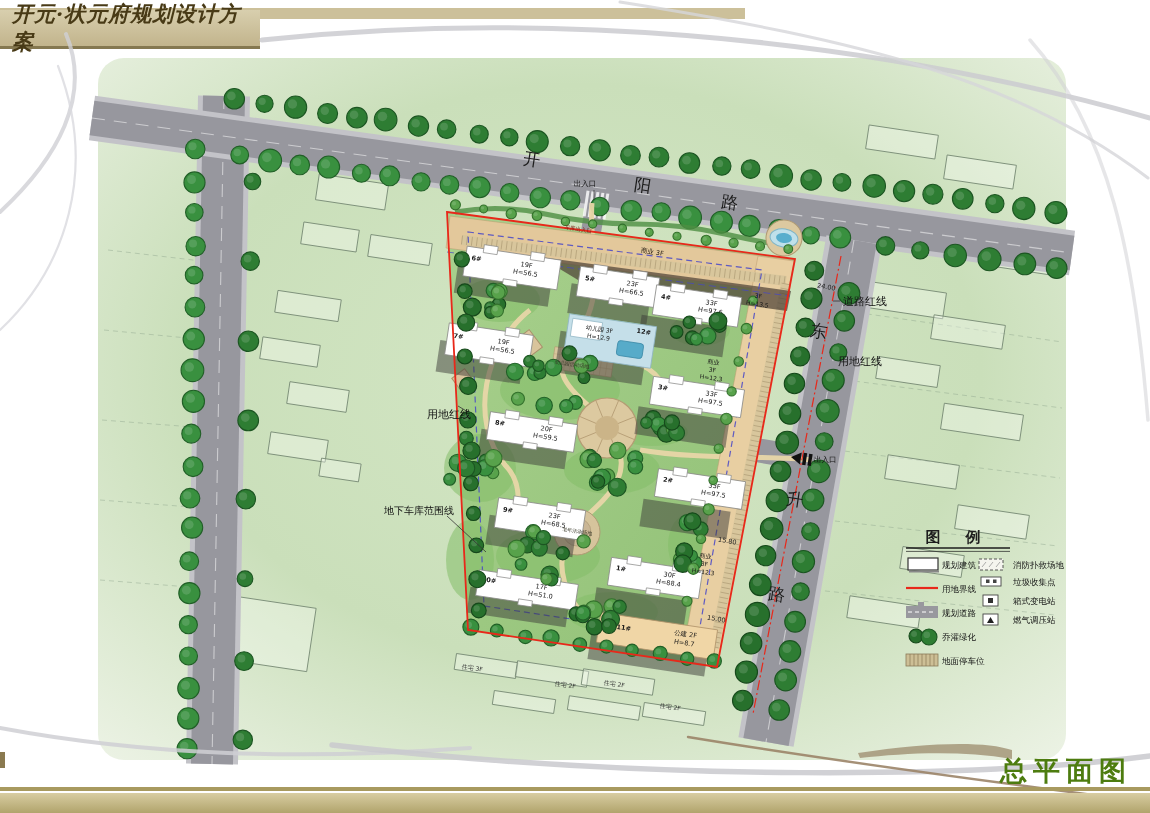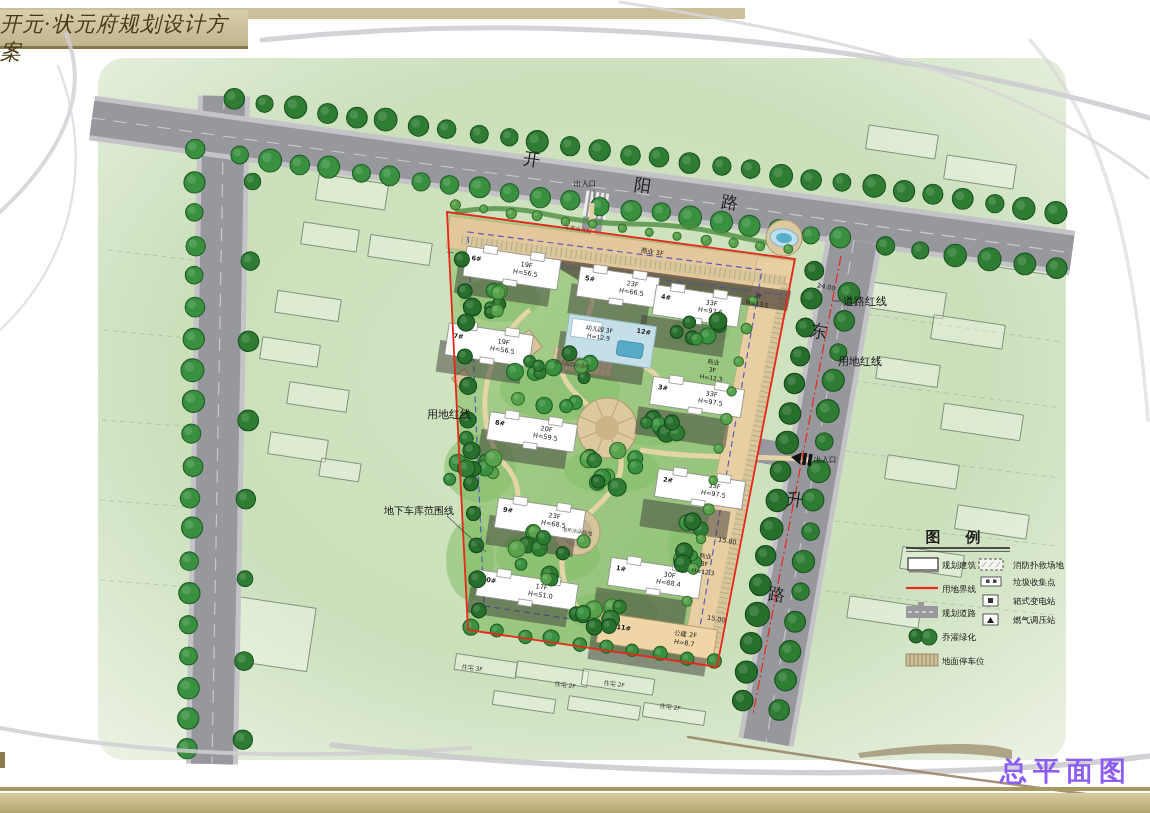--- a/index.html
+++ b/index.html
@@ -1,26 +1,26 @@
 <!DOCTYPE html>
 <html><head>
 <meta charset="utf-8">
 <style>
   html,body{margin:0;padding:0;background:#fff;}
   .page{position:relative;width:1150px;height:813px;background:#ffffff;overflow:hidden;
         font-family:"DejaVu Sans",sans-serif;}
   .band-top{position:absolute;left:0;top:8px;width:745px;height:11px;background:#ccc09a;}
-  .title-block{position:absolute;left:0;top:10px;width:248px;height:36px;
+  .title-block{position:absolute;left:0;top:10px;width:248px;height:36px;padding-left:12px;
         background:linear-gradient(180deg,#d8cfae,#c2b48c);border-bottom:3px solid #857850;
-        display:flex;align-items:flex-start;font-family:"DejaVu Serif",serif;font-weight:normal;
+        display:flex;align-items:center;font-family:"DejaVu Serif",serif;font-weight:bold;
         font-size:21px;letter-spacing:1px;color:#483a16;font-style:italic;}
   #plan-svg{position:absolute;left:0;top:0;}
   #plan-svg text{font-family:"DejaVu Sans",sans-serif;}
   .caption{position:absolute;right:18px;bottom:24px;font-family:"DejaVu Serif",serif;
-        font-weight:bold;font-size:27px;letter-spacing:6px;color:#8b5cf6;}
+        font-weight:bold;font-size:27px;letter-spacing:6px;color:#4d7c0f;}
   .band-gold{position:absolute;left:0;right:0;top:787px;height:4px;background:#a89a5f;}
   .band-khaki{position:absolute;left:0;right:0;top:793px;height:20px;
         background:linear-gradient(180deg,#d8cda2,#b1a46c);}
   .corner-tick{position:absolute;left:0;top:752px;width:5px;height:16px;background:#8a7a50;}
 </style>
 </head>
 <body>
 
 <div class="page">
   <div class="band-top"></div>

